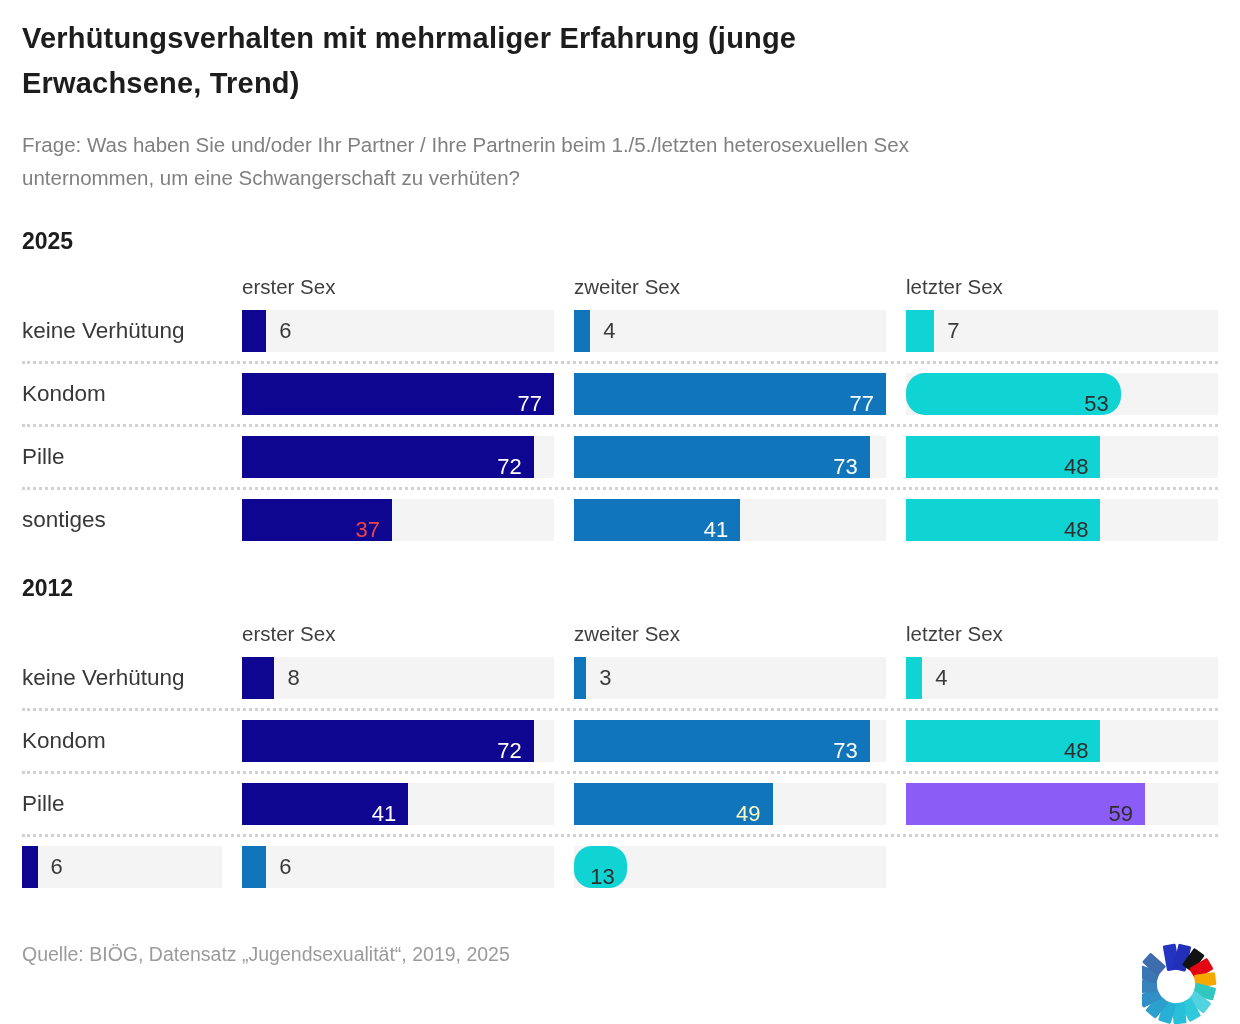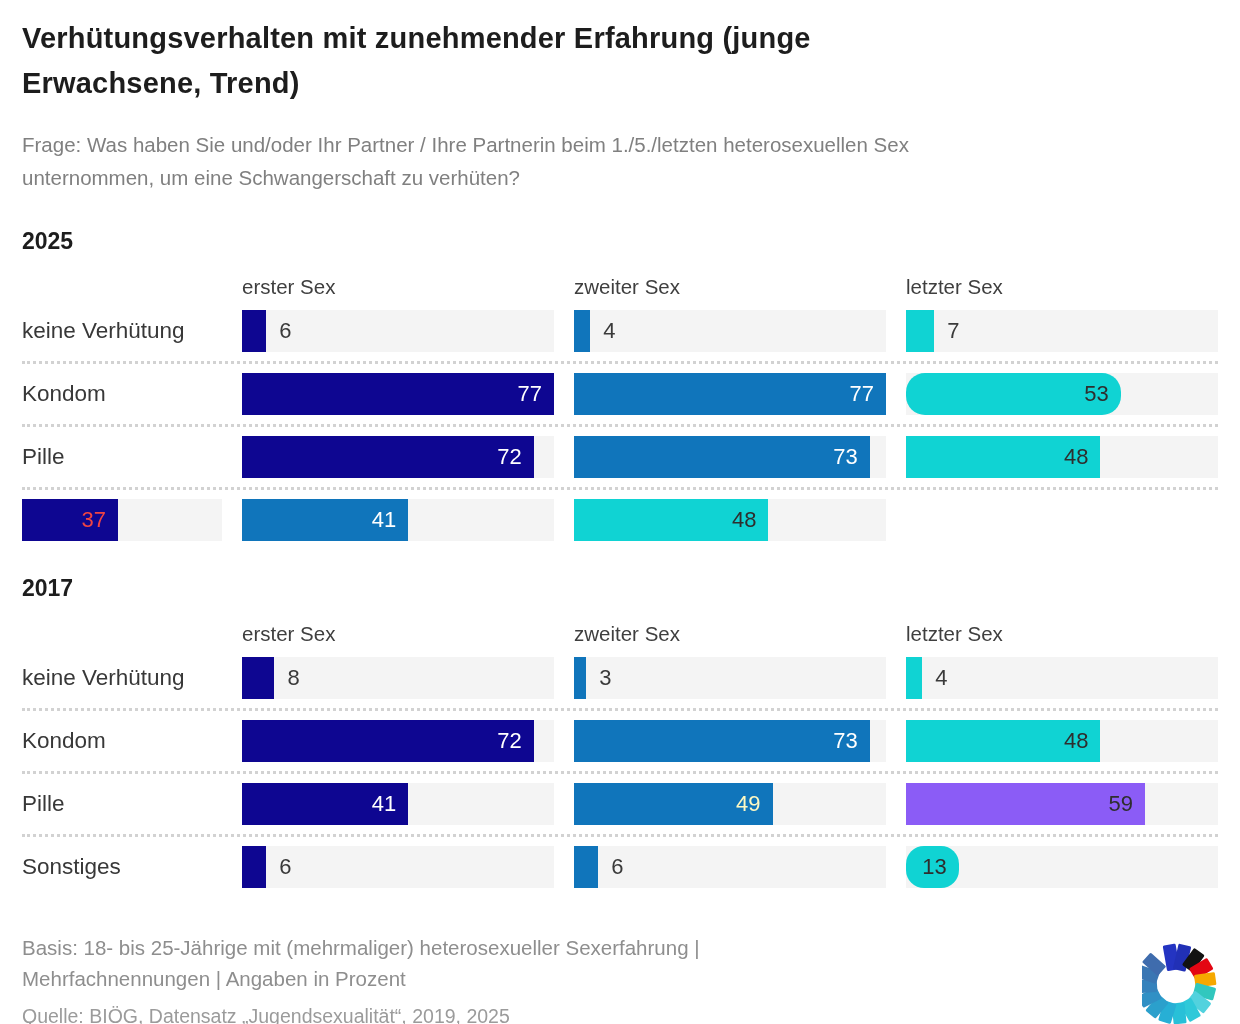--- a/index.html
+++ b/index.html
@@ -25,37 +25,37 @@
   .header-row { margin-top:20px; margin-bottom:11px; }
   .col-header { font-size:20.5px; color:#3f3f3f; }
   .row-label { font-size:22.5px; color:#383838; }
   .bar-row { height:42px; }
   .track {
     position:relative; height:42px; background:#f4f4f4;
     display:flex; align-items:stretch;
   }
   .bar {
     height:100%; flex:none;
-    display:flex; align-items:center; justify-content:flex-end;
+    display:flex; align-items:flex-end; justify-content:flex-end;
     padding-right:12px; overflow:visible;
   }
   .val { font-size:22px; line-height:1; white-space:nowrap; }
   .val.outside { align-self:center; margin-left:13px; color:#3a3a3a; }
   .sep { border-top:3px dotted #d2d2d2; margin:9px 0 9px 0; height:0; }
   .footer { margin-top:44px; display:flex; justify-content:space-between; align-items:flex-start; }
   .footer-text { max-width:900px; }
   .basis { font-size:20.5px; color:#8e8e8e; line-height:31px; white-space:pre-line; }
   .quelle { margin-top:11px; font-size:19.5px; color:#9b9b9b; }
   .brand { display:flex; align-items:center; gap:10px; margin-top:6px; }
   .brand-name { font-size:14.5px; color:#1c1c1c; line-height:20px; white-space:pre-line; }
 </style>
 </head>
 <body>
 
-<h1 class="title">Verhütungsverhalten mit zunehmender Erfahrung (junge
+<h1 class="title">Verhütungsverhalten mit mehrmaliger Erfahrung (junge
 Erwachsene, Trend)</h1>
 <p class="subtitle">Frage: Was haben Sie und/oder Ihr Partner / Ihre Partnerin beim 1./5./letzten heterosexuellen Sex
 unternommen, um eine Schwangerschaft zu verhüten?</p>
 
 <main>
     <section class="section">
       <h2 class="section-year">2025</h2>
       <div class="grid header-row">
         <div></div>
         <div class="col-header">erster Sex</div>
@@ -110,39 +110,40 @@
           </div>
         </div>
         <div class="track">
           <div class="bar" style="width: 62.3377%; background: rgb(16, 211, 211);">
             <span class="val" style="color: rgb(46, 46, 46);">48</span>
           </div>
         </div>
       </div>
       <div class="sep"></div>
       <div class="grid bar-row">
+        <div class="row-label">sontiges</div>
         <div class="track">
           <div class="bar" style="width: 48.0519%; background: rgb(14, 6, 145);">
             <span class="val" style="color: #ef4444;">37</span>
           </div>
         </div>
         <div class="track">
           <div class="bar" style="width: 53.2468%; background: rgb(16, 117, 187);">
             <span class="val" style="color: rgb(255, 255, 255);">41</span>
           </div>
         </div>
         <div class="track">
           <div class="bar" style="width: 62.3377%; background: rgb(16, 211, 211);">
             <span class="val" style="color: rgb(46, 46, 46);">48</span>
           </div>
         </div>
       </div>
     </section>
     <section class="section">
-      <h2 class="section-year">2017</h2>
+      <h2 class="section-year">2012</h2>
       <div class="grid header-row">
         <div></div>
         <div class="col-header">erster Sex</div>
         <div class="col-header">zweiter Sex</div>
         <div class="col-header">letzter Sex</div>
       </div>
       <div class="grid bar-row">
         <div class="row-label">keine Verhütung</div>
         <div class="track">
           <div class="bar" style="width: 10.3896%; background: rgb(14, 6, 145);"></div>
@@ -190,42 +191,39 @@
           </div>
         </div>
         <div class="track">
           <div class="bar" style="width: 76.6234%; background: #8b5cf6;">
             <span class="val" style="color: rgb(46, 46, 46);">59</span>
           </div>
         </div>
       </div>
       <div class="sep"></div>
       <div class="grid bar-row">
-        <div class="row-label">Sonstiges</div>
         <div class="track">
           <div class="bar" style="width: 7.79221%; background: rgb(14, 6, 145);"></div>
           <span class="val outside">6</span>
         </div>
         <div class="track">
           <div class="bar" style="width: 7.79221%; background: rgb(16, 117, 187);"></div>
           <span class="val outside">6</span>
         </div>
         <div class="track">
           <div class="bar" style="width: 16.8831%; background: rgb(16, 211, 211); border-radius: 18px;">
             <span class="val" style="color: rgb(46, 46, 46);">13</span>
           </div>
         </div>
       </div>
     </section>
   </main>
 
 <div class="footer">
   <div class="footer-text">
-    <p class="basis">Basis: 18- bis 25-Jährige mit (mehrmaliger) heterosexueller Sexerfahrung |
-Mehrfachnennungen | Angaben in Prozent</p>
     <p class="quelle">Quelle: BIÖG, Datensatz „Jugendsexualität“, 2019, 2025</p>
   </div>
   <div class="brand">
     <svg id="logo-svg" width="76" height="88" viewBox="0 0 76 88">
         <rect x="27.5" y="6" width="13" height="26" rx="1.5" fill="#2434C2" transform="rotate(-10 34 46)"></rect>
         <rect x="27.5" y="6" width="13" height="26" rx="1.5" fill="#2130B6" transform="rotate(13 34 46)"></rect>
         <rect x="27.5" y="6" width="13" height="21" rx="1.5" fill="#121212" transform="rotate(36 34 46)"></rect>
         <rect x="27.5" y="6" width="13" height="21" rx="1.5" fill="#E30613" transform="rotate(59 34 46)"></rect>
         <rect x="27.5" y="6" width="13" height="21" rx="1.5" fill="#F6A800" transform="rotate(82 34 46)"></rect>
         <rect x="27.5" y="6" width="13" height="21" rx="1.5" fill="#31C7BE" transform="rotate(105 34 46)"></rect>

